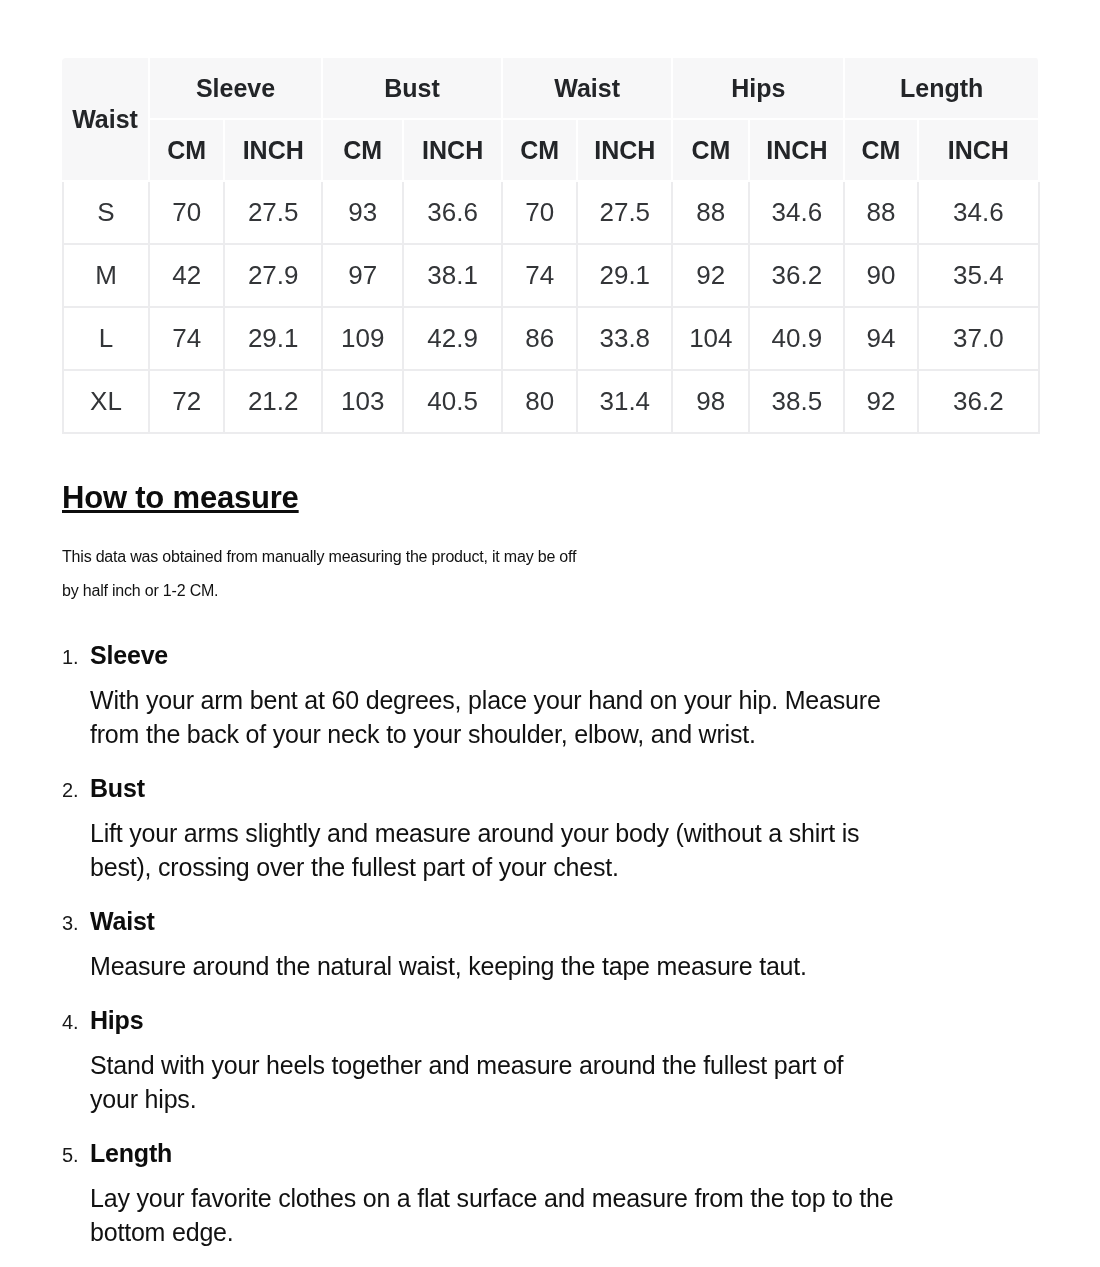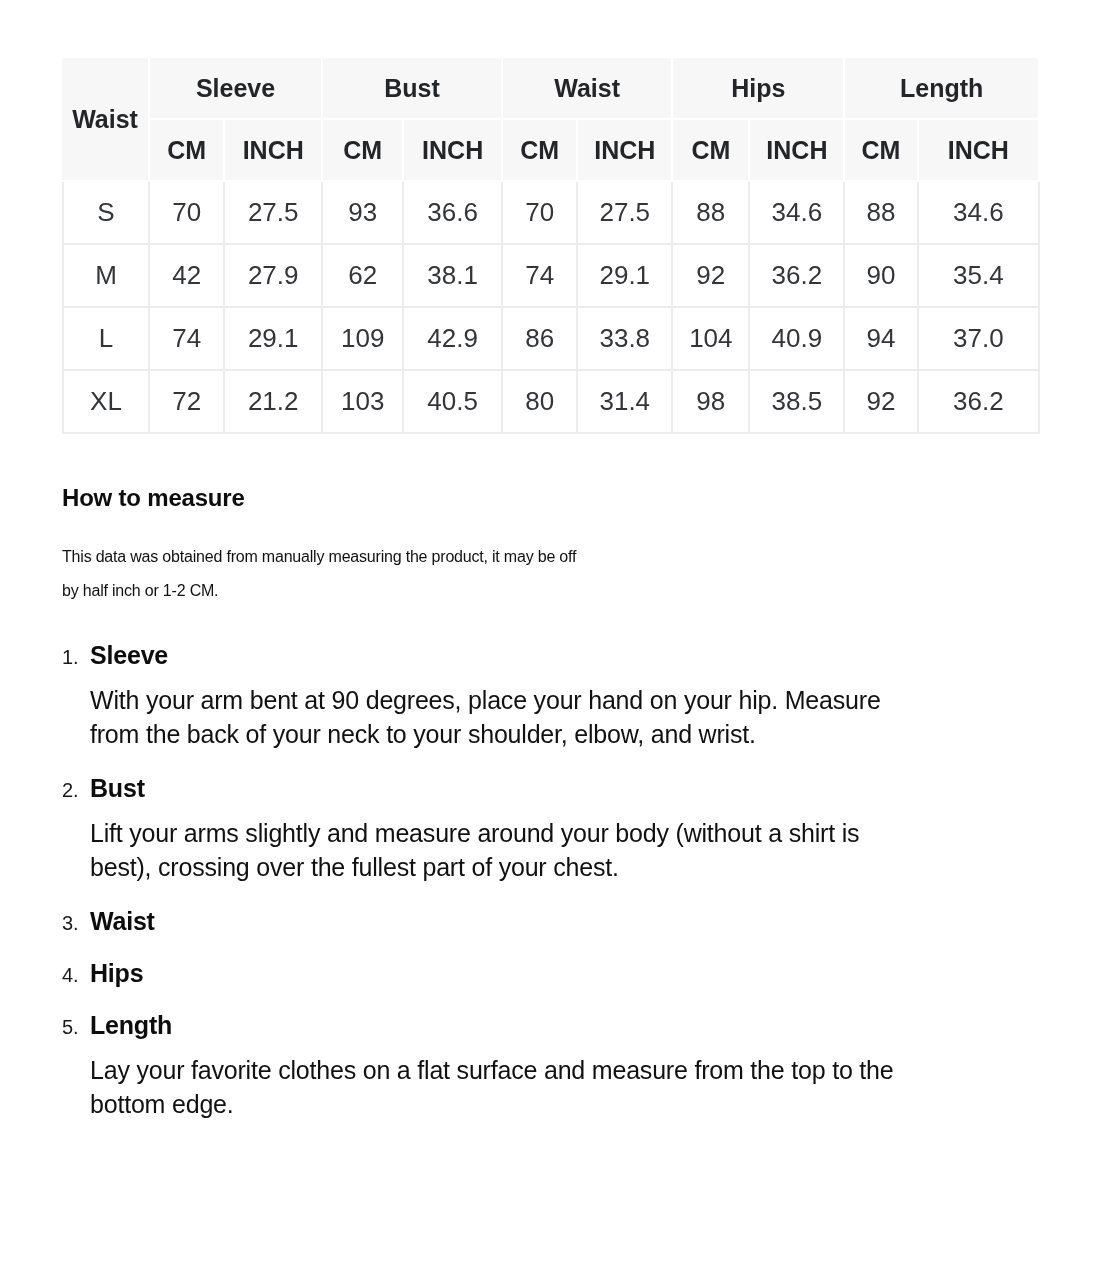--- a/index.html
+++ b/index.html
@@ -43,25 +43,26 @@
     border-bottom: 2px solid var(--body-border, #ececee);
     font-size: 26px;
     font-weight: 400;
     color: var(--cell-text, #333538);
   }
   .size-chart td:first-child { border-left: 2px solid var(--body-border, #ececee); }
 
   
   .section-title {
     margin: 46px 0 24px 0;
-    font-size: 24px;
+    font-size: 31px;
     line-height: 36px;
     font-weight: 700;
     color: #0d0d0d;
     letter-spacing: -0.2px;
+    text-decoration: underline;
   }
   .intro {
     margin: 0 0 32px 0;
     font-size: 16px;
     line-height: 34px;
     letter-spacing: -0.2px;
     white-space: pre-line;
     max-width: 978px;
   }
   .steps { margin: 0; padding: 0; list-style: none; }
@@ -141,21 +142,21 @@
           <td>27.5</td>
           <td>88</td>
           <td>34.6</td>
           <td>88</td>
           <td>34.6</td>
         </tr>
         <tr>
           <td>M</td>
           <td>42</td>
           <td>27.9</td>
-          <td>62</td>
+          <td>97</td>
           <td>38.1</td>
           <td>74</td>
           <td>29.1</td>
           <td>92</td>
           <td>36.2</td>
           <td>90</td>
           <td>35.4</td>
         </tr>
         <tr>
           <td>L</td>
@@ -189,42 +190,45 @@
   <section>
     <h2 class="section-title">How to measure</h2>
     <p class="intro">This data was obtained from manually measuring the product, it may be off
 by half inch or 1-2 CM.</p>
     <div class="steps" id="steps">
         <div class="step">
           <div class="step-head">
             <span class="step-num">1.</span>
             <span class="step-label">Sleeve</span>
           </div>
-          <p class="step-desc">With your arm bent at 90 degrees, place your hand on your hip. Measure
+          <p class="step-desc">With your arm bent at 60 degrees, place your hand on your hip. Measure
 from the back of your neck to your shoulder, elbow, and wrist.</p>
         </div>
         <div class="step">
           <div class="step-head">
             <span class="step-num">2.</span>
             <span class="step-label">Bust</span>
           </div>
           <p class="step-desc">Lift your arms slightly and measure around your body (without a shirt is
 best), crossing over the fullest part of your chest.</p>
         </div>
         <div class="step">
           <div class="step-head">
             <span class="step-num">3.</span>
             <span class="step-label">Waist</span>
           </div>
+          <p class="step-desc">Measure around the natural waist, keeping the tape measure taut.</p>
         </div>
         <div class="step">
           <div class="step-head">
             <span class="step-num">4.</span>
             <span class="step-label">Hips</span>
           </div>
+          <p class="step-desc">Stand with your heels together and measure around the fullest part of
+your hips.</p>
         </div>
         <div class="step">
           <div class="step-head">
             <span class="step-num">5.</span>
             <span class="step-label">Length</span>
           </div>
           <p class="step-desc">Lay your favorite clothes on a flat surface and measure from the top to the
 bottom edge.</p>
         </div>
       </div>

